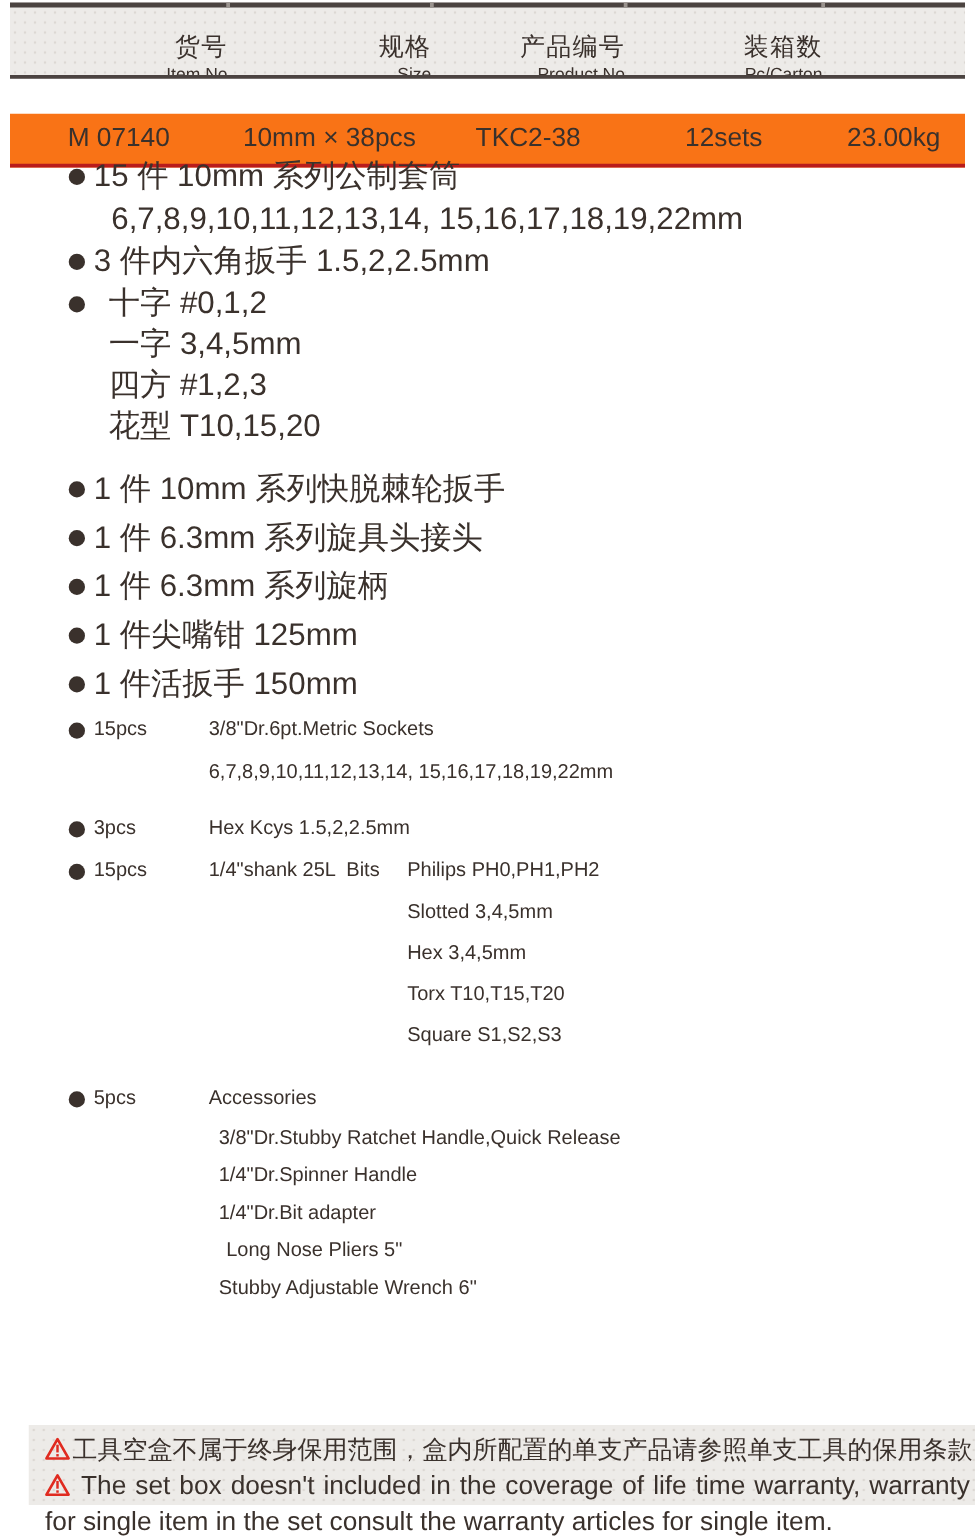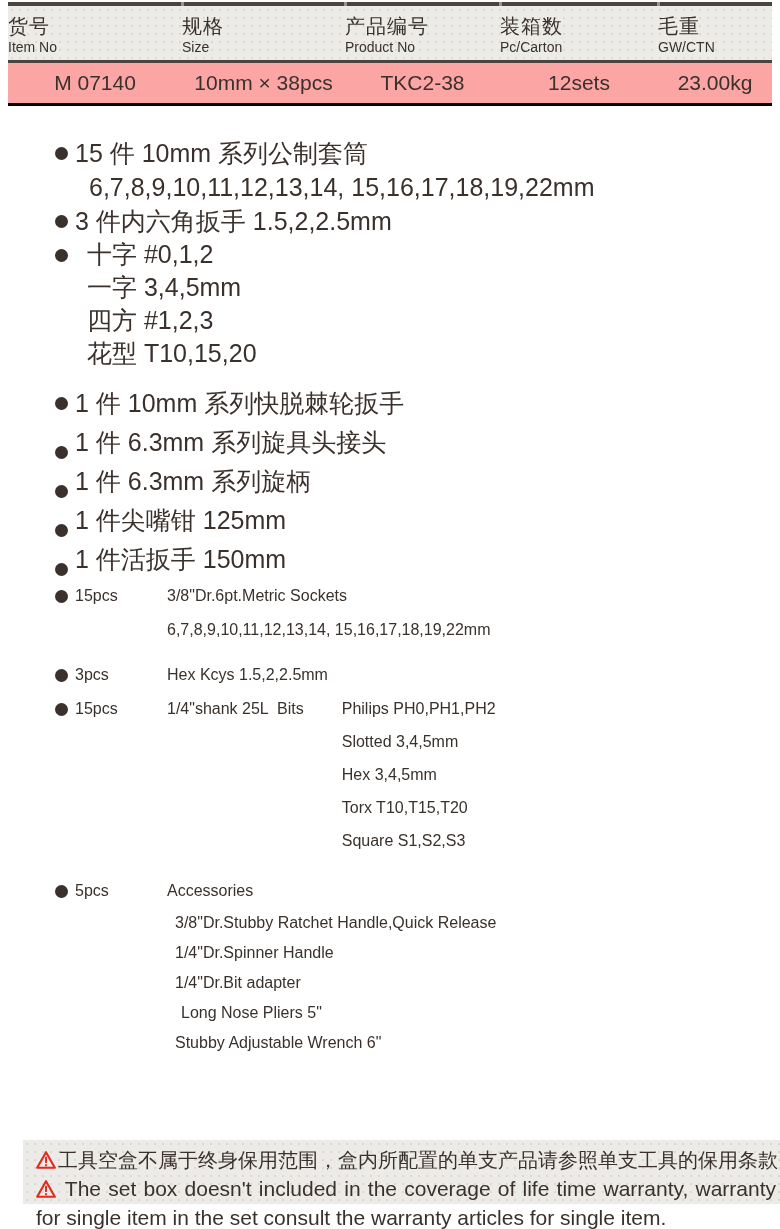--- a/index.html
+++ b/index.html
@@ -34,71 +34,72 @@
     background-size: 8px 8px;
   }
   .thead .tick {
     position: absolute;
     top: -4px;
     width: 3px;
     height: 4px;
     background: #9a938e;
   }
   .th-cell {
-    text-align: left;
-    padding-top: 8px;
+    text-align: right;
+    padding-top: 20px;
     overflow: hidden;
   }
   .th-zh { font-size: 20px; line-height: 25px; letter-spacing: 1px; }
   .th-en { font-size: 14px; line-height: 17px; }
 
   .trow {
     display: grid;
     grid-template-columns: 174px 163px 155px 158px 114px;
     height: 43px;
     align-items: center;
-    border-bottom: 3px solid #000000;
-    background: #fca5a5;
+    border-bottom: 3px solid #b91c1c;
+    background: #f97316;
+    margin-top: 28px;
   }
   .td-cell { text-align: center; font-size: 21px; white-space: pre; }
 
   
   .content {
     position: absolute;
     left: 55px;
-    top: 136px;
+    top: 124px;
     width: 715px;
     font-size: 25px;
     line-height: 34px;
   }
   .li { display: flex; align-items: flex-start; }
   .dot {
     flex: none;
     width: 13px;
     height: 13px;
     border-radius: 50%;
     background: #3a312c;
     margin: 11px 7px 0 0;
   }
   .line { white-space: pre; }
   .li-body { min-width: 0; }
   .sub-indent { padding-left: 14px; }
   .stack { line-height: 33px; }
   .stack > div { white-space: pre; }
 
   .m-item4  { margin-top: 16px; }
-  .m-step   { margin-top: 5px; align-items: flex-end; }
+  .m-step   { margin-top: 5px; }
   .m-item9  { margin-top: 3px; }
   .m-item10 { margin-top: 11px; }
   .m-item12 { margin-top: 17px; }
 
   .en-item { font-size: 16px; }
   .qty { flex: none; width: 92px; white-space: pre; }
   .col-gap3  { margin-left: 12px; }
-  .col-gap11 { margin-left: 38px; }
+  .col-gap11 { margin-left: 22px; }
   .acc-lines { line-height: 30px; padding-left: 8px; }
   .acc-lines > div { white-space: pre; }
 
   
   .footer {
     position: absolute;
     left: 0;
     right: 0;
     top: 1140px;
     height: 64px;
@@ -138,24 +139,20 @@
       <div class="th-zh">规格</div>
       <div class="th-en">Size</div>
     </div>
     <div class="th-cell">
       <div class="th-zh">产品编号</div>
       <div class="th-en">Product No</div>
     </div>
     <div class="th-cell">
       <div class="th-zh">装箱数</div>
       <div class="th-en">Pc/Carton</div>
-    </div>
-    <div class="th-cell">
-      <div class="th-zh">毛重</div>
-      <div class="th-en">GW/CTN</div>
     </div>
   </div>
 
   <div class="trow">
     <div class="td-cell">M 07140</div>
     <div class="td-cell">10mm × 38pcs</div>
     <div class="td-cell">TKC2-38</div>
     <div class="td-cell">12sets</div>
     <div class="td-cell">23.00kg</div>
   </div>

